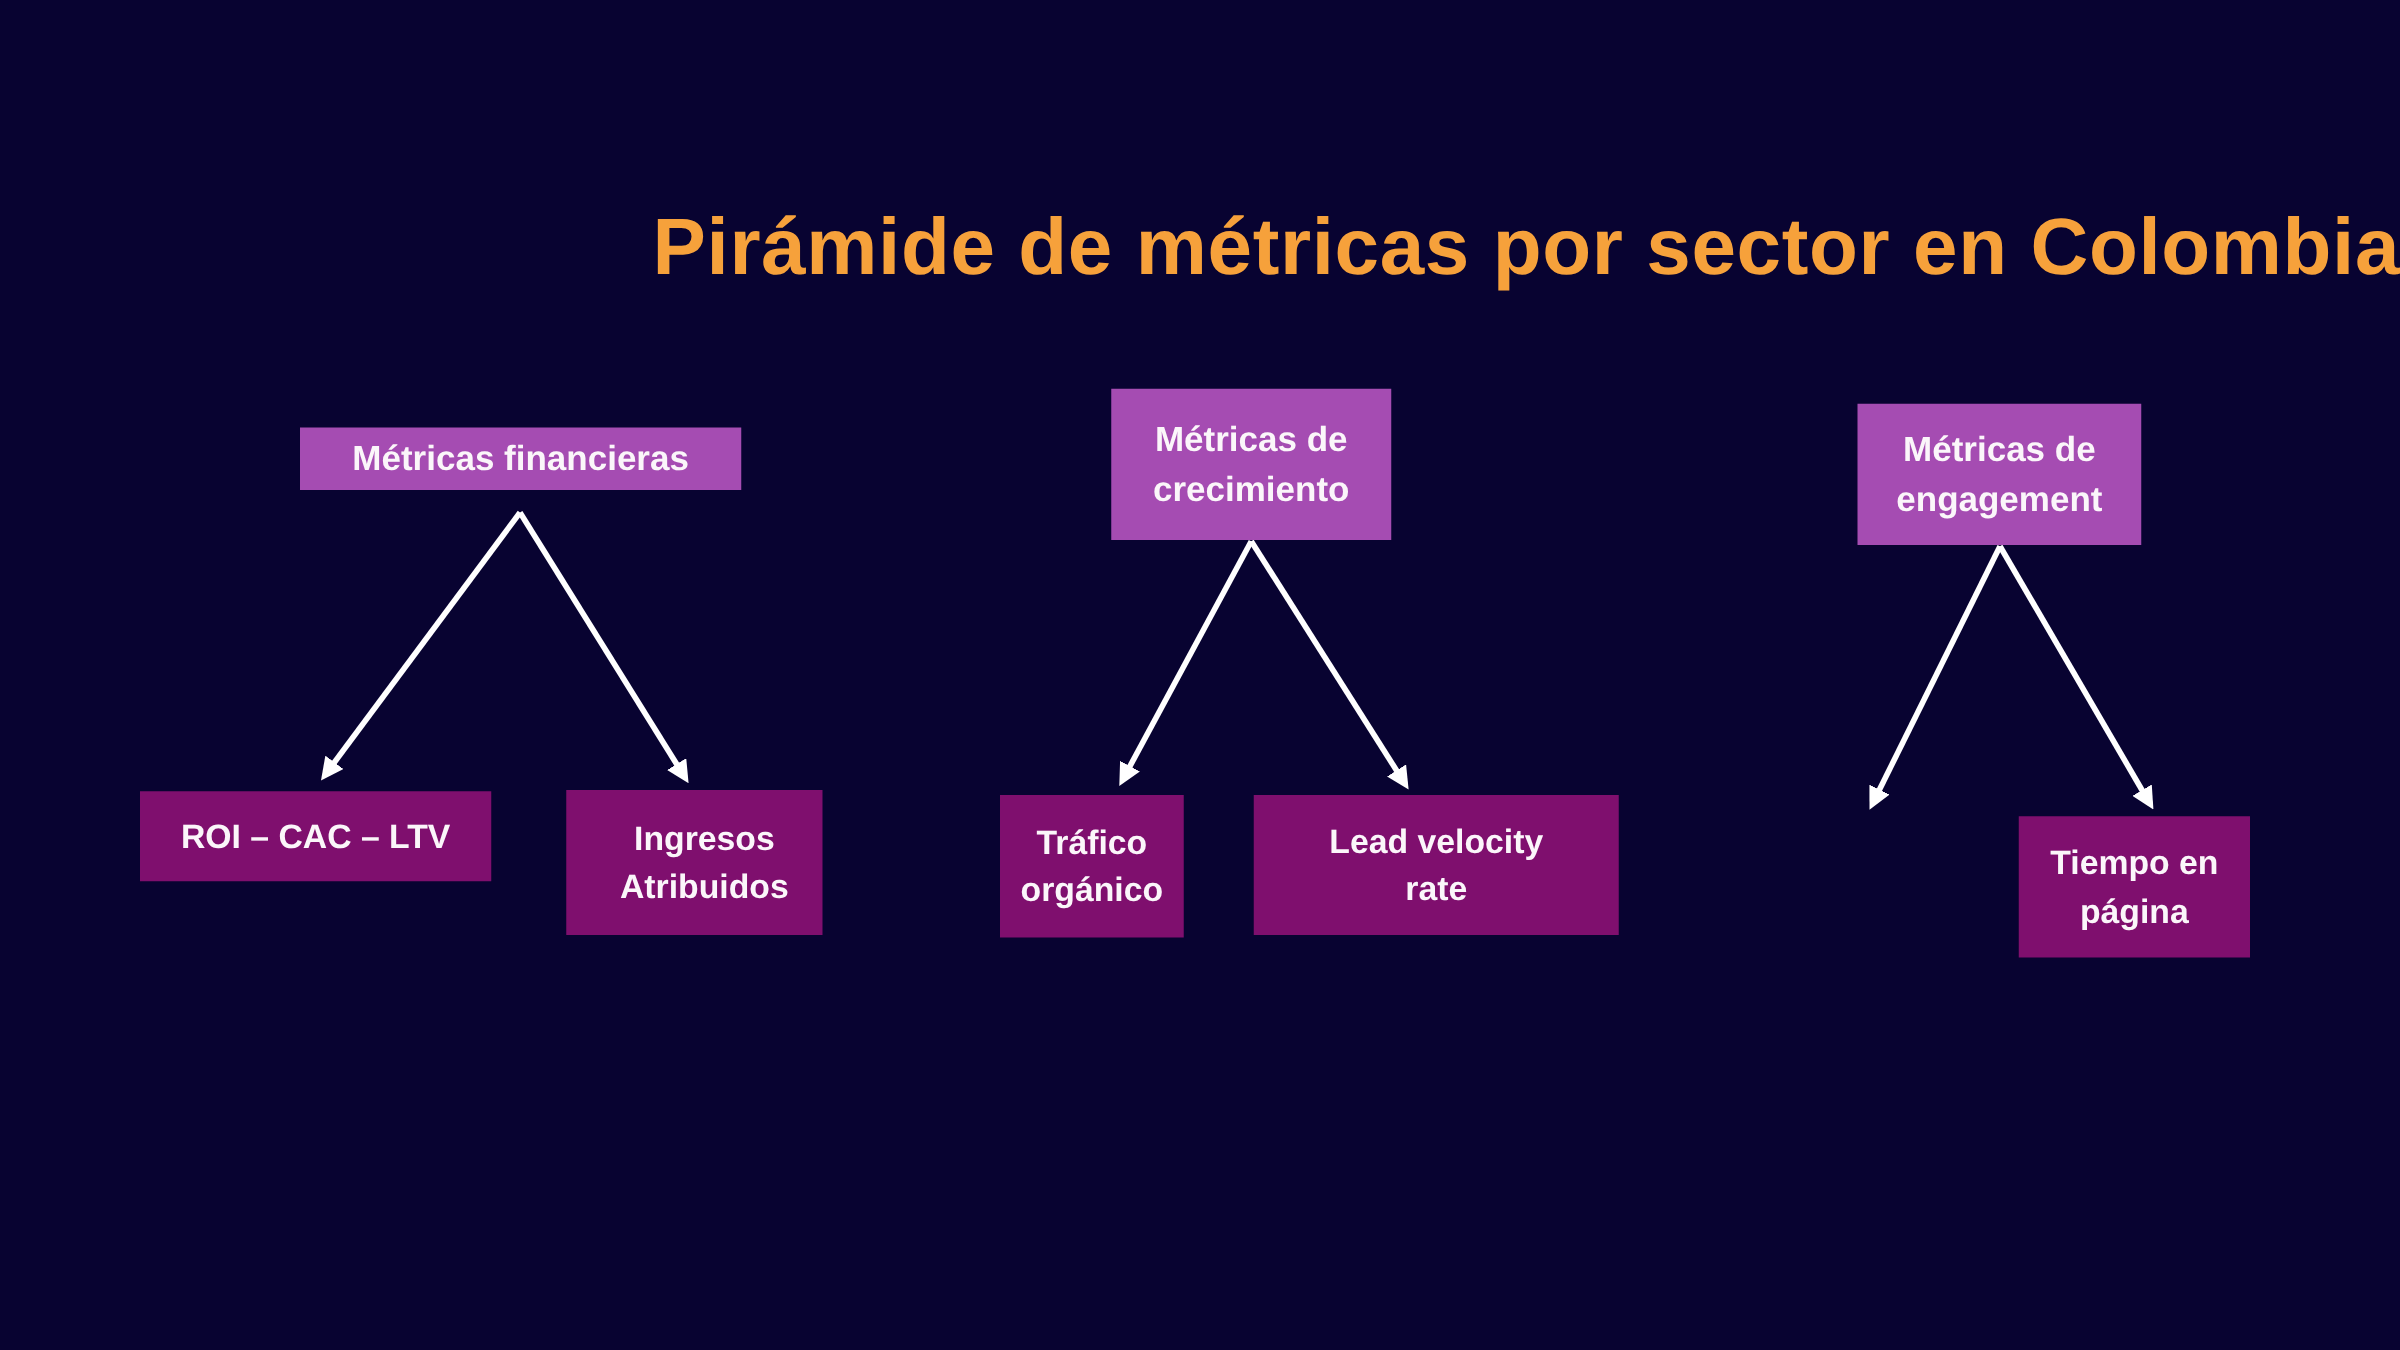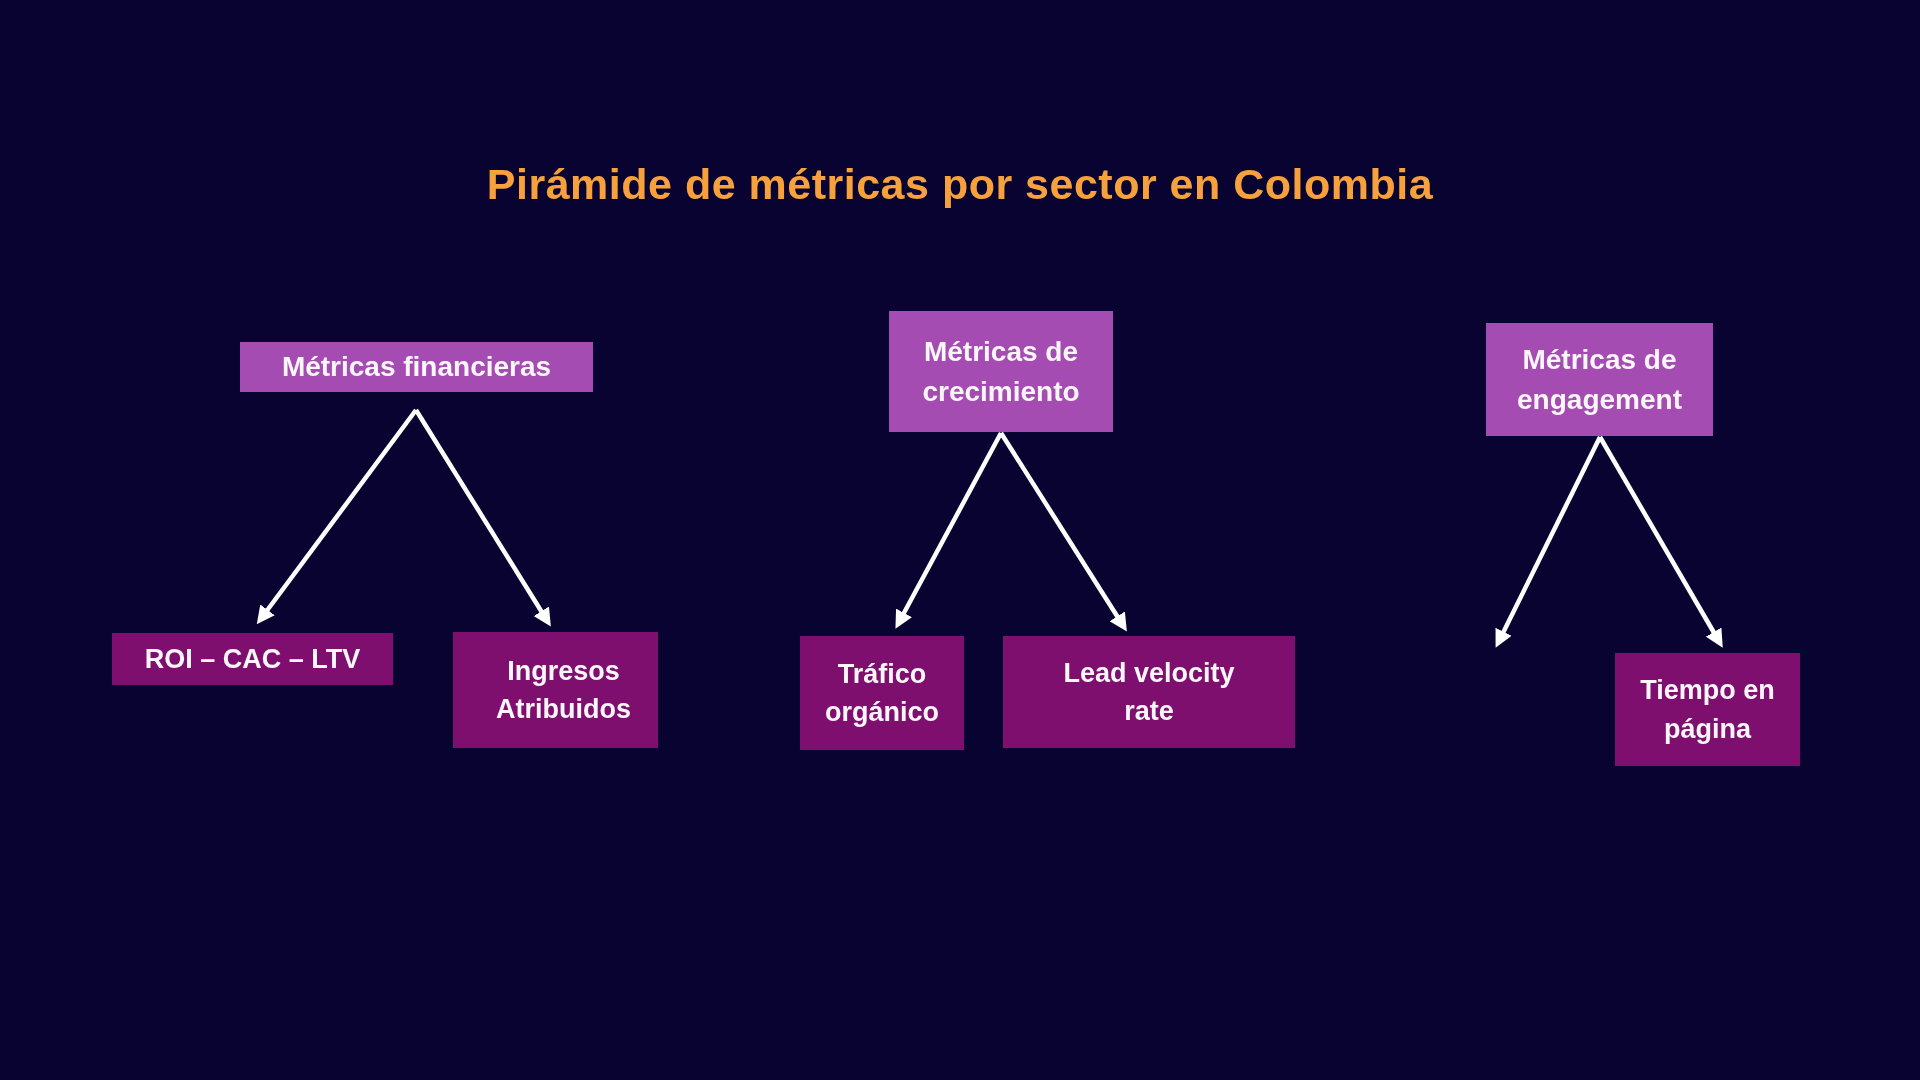--- a/index.html
+++ b/index.html
@@ -15,22 +15,22 @@
     position: relative;
     width: 1920px;
     height: 1080px;
   }
   .title {
     position: absolute;
     left: 0;
     right: 0;
     top: 160px;
     margin: 0;
-    text-align: center;
-    font-size: 43px;
+    text-align: right;
+    font-size: 64px;
     font-weight: 700;
     letter-spacing: 0.5px;
     color: var(--title-text, #F6A13B);
   }
   .arrows {
     position: absolute;
     left: 0;
     top: 0;
     width: 1920px;
     height: 1080px;
@@ -54,23 +54,23 @@
   }
   .child {
     background: var(--child-box, #7F0F6E);
     font-size: 27px;
   }
   
   #p1 { left: 240px;  top: 342px; width: 353px; height: 50px;  }
   #p2 { left: 889px;  top: 311px; width: 224px; height: 121px; }
   #p3 { left: 1486px; top: 323px; width: 227px; height: 113px; }
   
-  #c1 { left: 112px;  top: 633px; width: 281px; height: 52px;  }
+  #c1 { left: 112px;  top: 633px; width: 281px; height: 72px;  }
   #c2 { left: 453px;  top: 632px; width: 205px; height: 116px; padding-left: 26px; }
-  #c3 { left: 800px;  top: 636px; width: 164px; height: 114px; }
+  #c3 { left: 800px;  top: 636px; width: 147px; height: 114px; }
   #c4 { left: 1003px; top: 636px; width: 292px; height: 112px; }
   #c5 { left: 1388px; top: 653px; width: 195px; height: 114px; }
   #c6 { left: 1615px; top: 653px; width: 185px; height: 113px; }
 </style>
 </head>
 <body>
 
 <div class="canvas">
 
   <h1 class="title">Pirámide de métricas por sector en Colombia</h1>

